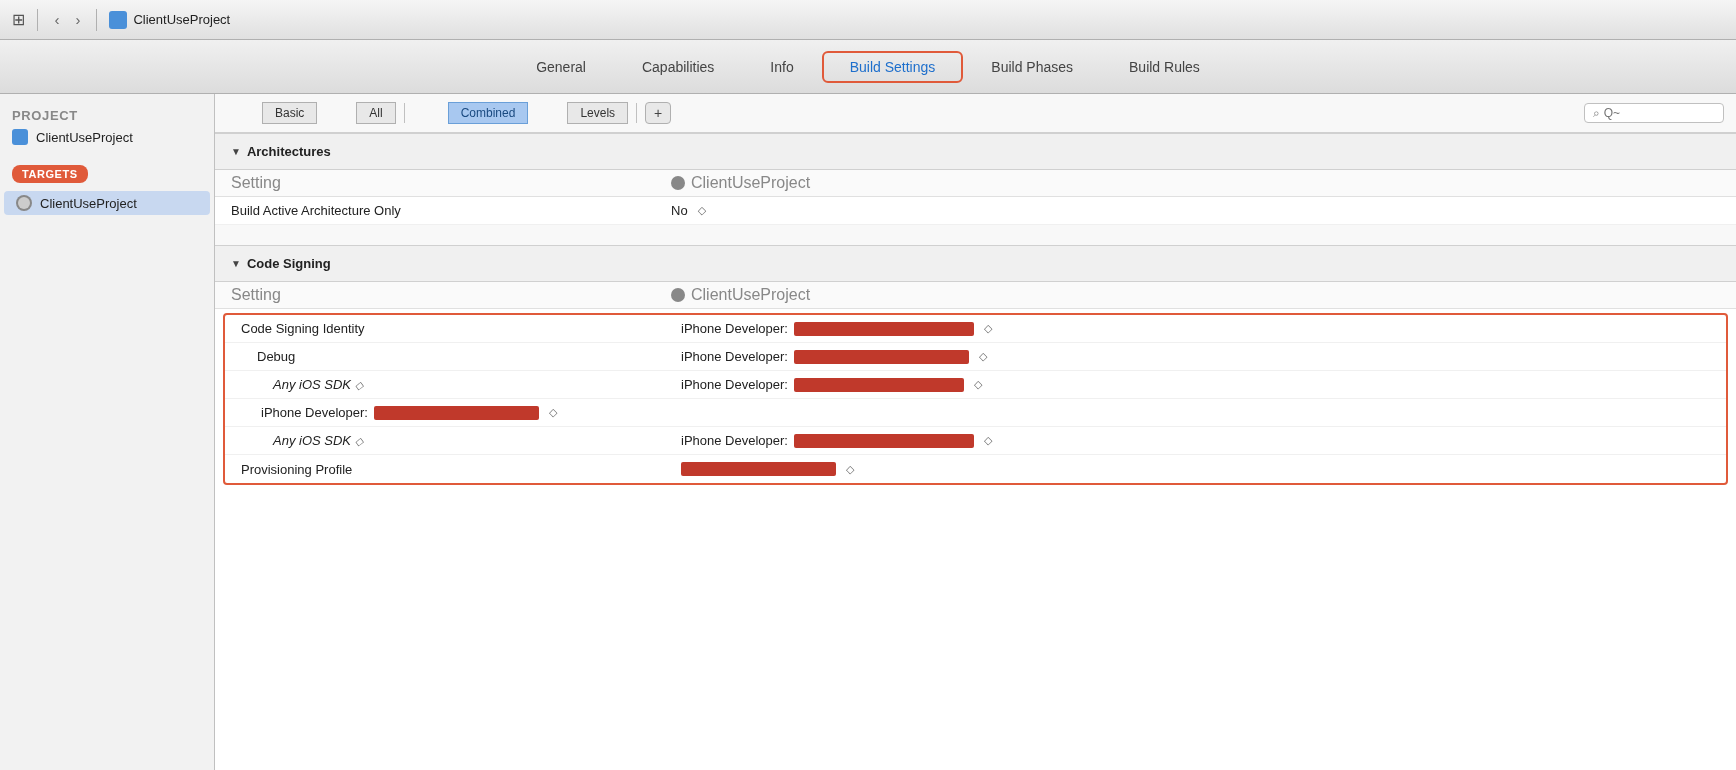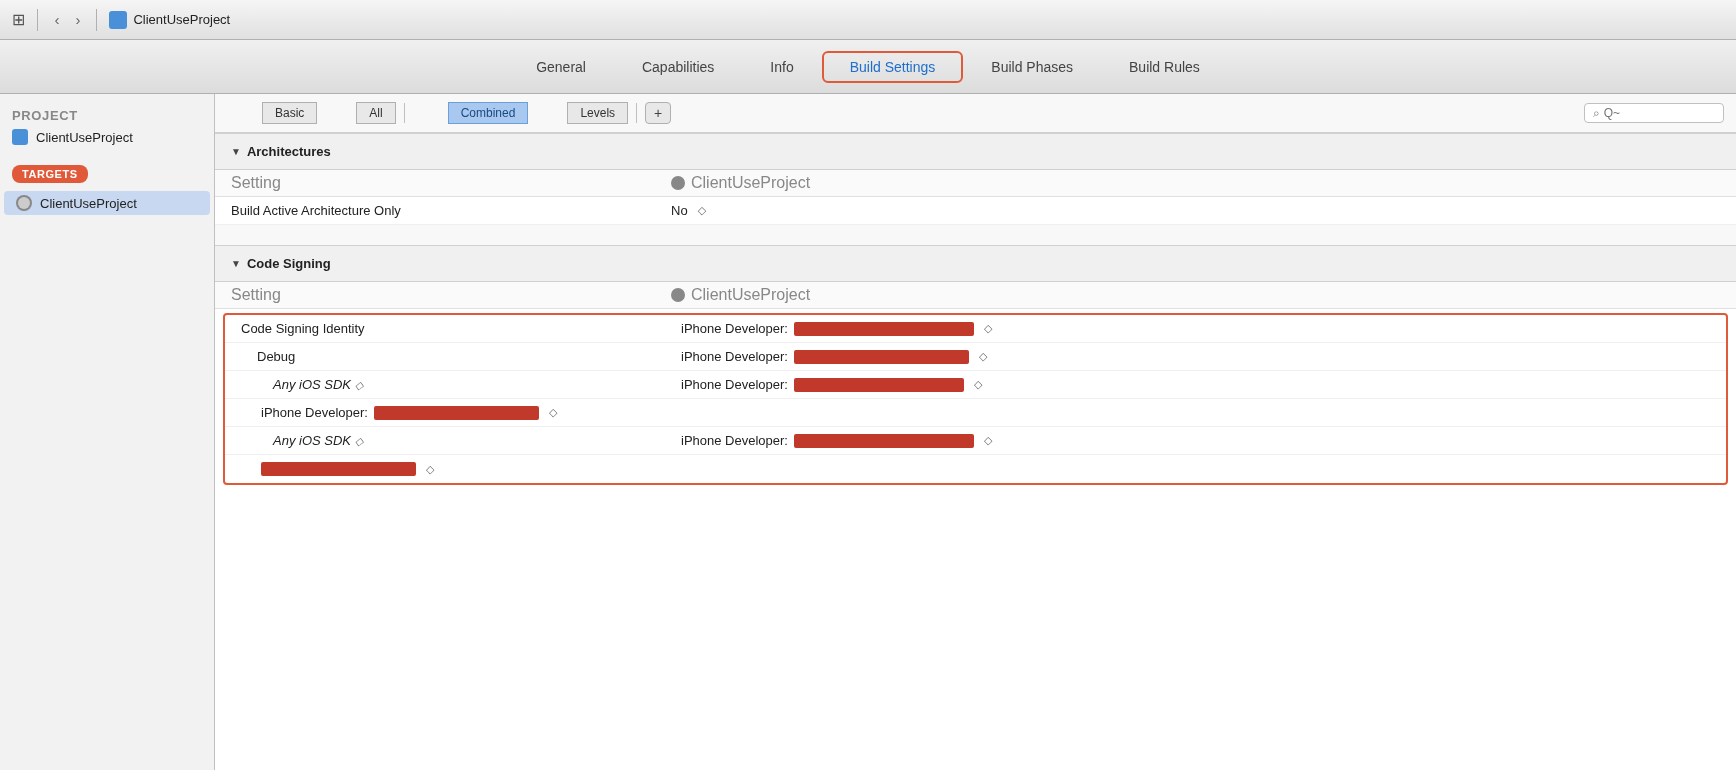--- a/index.html
+++ b/index.html
@@ -410,20 +410,23 @@
               <span style="font-size:11px; color:#666;"> ◇</span>
             </div>
             <div class="setting-value">
               <span>iPhone Developer:</span>
               <span class="redacted" style="width:180px;"></span>
               <span class="stepper">◇</span>
             </div>
           </div>
 
           <div class="setting-row" style="border-bottom:none;">
+            <div class="setting-name bold">
+              <span>Provisioning Profile</span>
+            </div>
             <div class="setting-value">
               <span class="redacted" style="width:155px;"></span>
               <span class="stepper">◇</span>
             </div>
           </div>
         </div>
 
       </div>
 
     </div>

